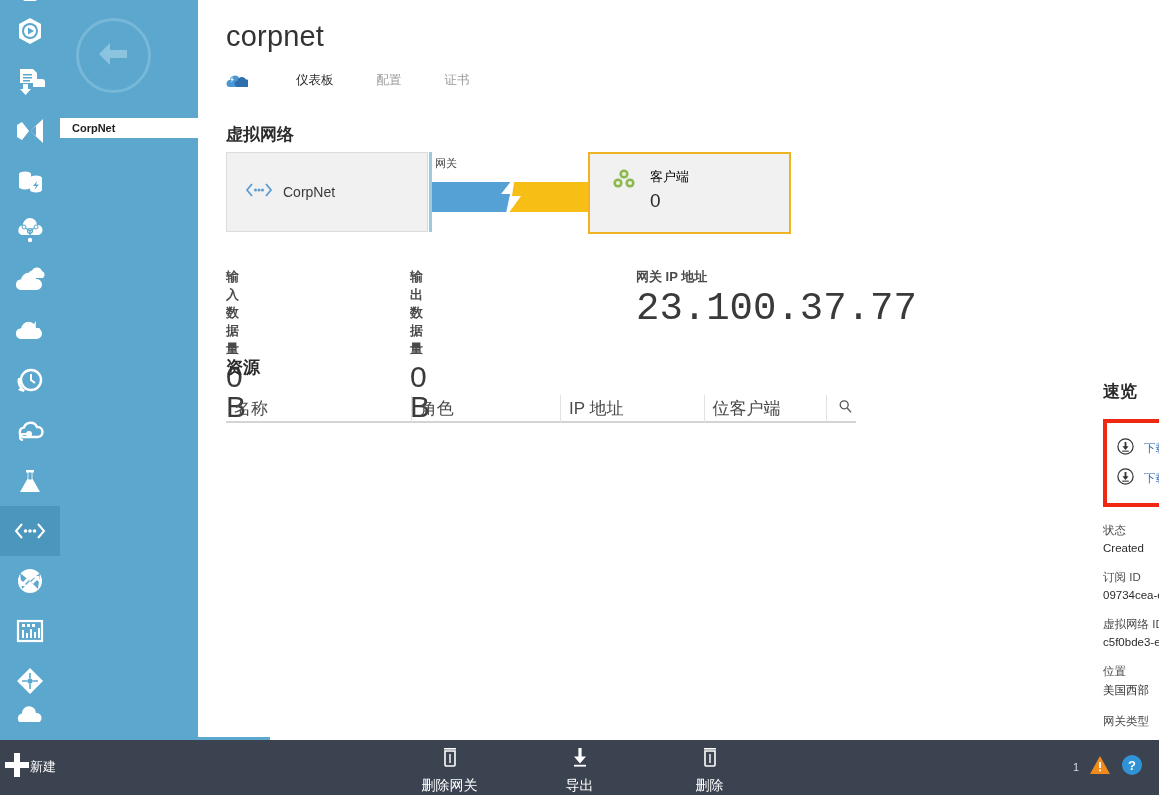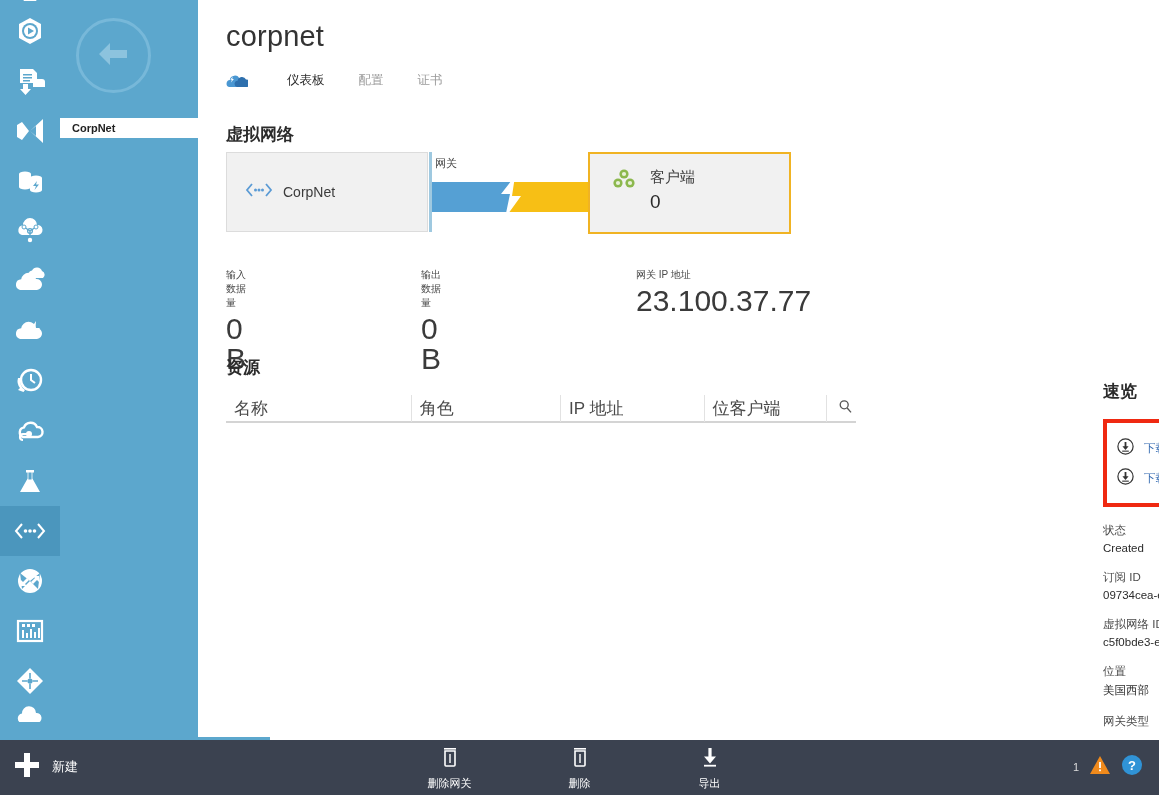--- a/index.html
+++ b/index.html
@@ -45,21 +45,21 @@
   .main {
     position: absolute; left: 198px; top: 0; right: 0; height: 740px;
     background: #ffffff; overflow: hidden;
   }
   .page-title {
     position: absolute; left: 28px; top: 20px;
     font-size: 29px; color: #333; font-weight: 300; letter-spacing: .2px;
   }
   .tabbar {
     position: absolute; left: 28px; top: 72px;
-    display: flex; align-items: center; gap: 8px;
+    display: flex; align-items: center; gap: 17px;
   }
   .tab-cloud { margin-right: 18px; display: flex; align-items: center; }
   .tab {
     font-size: 12.5px; color: #9b9b9b; padding: 0 13px;
   }
   .tab.active { color: #2b2b2b; }
 
   .section-title {
     position: absolute; left: 28px;
     font-size: 17px; color: #2b2b2b; font-weight: bold;
@@ -95,32 +95,32 @@
   }
   .conn .bolt {
     position: absolute; left: 62px; top: 24px; width: 40px; height: 42px;
   }
 
   .tile-client {
     position: absolute; left: 362px; top: 0; width: 203px; height: 82px;
     background: #f1f1f1; border: 2px solid #f0b323;
     display: flex; align-items: flex-start; padding: 14px 0 0 22px; gap: 14px;
   }
-  .tile-client .ctext .t1 { font-size: 15px; color: #404040; }
+  .tile-client .ctext .t1 { font-size: 13px; color: #000000; }
   .tile-client .ctext .t2 { font-size: 19px; color: #2b2b2b; margin-top: 4px; font-weight: 300; }
 
   
   .metrics { position: absolute; left: 28px; top: 268px; }
   .metric { position: absolute; }
-  .metric .cap { font-size: 10px; color: #4a4a4a; }
+  .metric .cap { font-size: 13px; color: #4a4a4a; font-weight: bold; }
   .metric .val { font-size: 30px; color: #3a3a3a; font-weight: 300; margin-top: 4px; line-height: 1; }
   #m0 { left: 0; }
-  #m1 { left: 195px; }
+  #m1 { left: 184px; }
   #m2 { left: 410px; }
-  #m2 .val { font-size: 30px; }
+  #m2 .val { font-size: 39px; font-family: Liberation Mono, monospace; }
 
   
   .restable { position: absolute; left: 28px; top: 396px; width: 630px; }
   .res-head {
     display: flex; height: 27px; align-items: center;
     border-bottom: 2px solid #d4d4d4;
   }
   .res-head .cell {
     font-size: 17px; color: #4a4a4a; padding-left: 8px;
     border-left: 1px solid #e2e2e2; height: 27px; display: flex; align-items: center;
@@ -145,31 +145,31 @@
   .gfield { margin-top: 16px; }
   .gfield .k { font-size: 11.5px; color: #4a4a4a; }
   .gfield .v { font-size: 11.5px; color: #2b2b2b; margin-top: 4px; }
 
   
   .cmdbar {
     position: absolute; left: 0; bottom: 0; width: 1159px; height: 55px;
     background: #3b4250;
   }
   .cmd-new {
-    position: absolute; left: 14px; top: 12px;
-    display: flex; align-items: center; gap: 12px;
+    position: absolute; left: 4px; top: 12px;
+    display: flex; align-items: center; gap: 0;
     color: #fff; font-size: 13px;
   }
   .cmd-center {
     position: absolute; left: 0; top: 6px; width: 1159px;
     display: flex; justify-content: center; gap: 48px;
   }
   .cmd-btn {
     width: 82px; display: flex; flex-direction: column;
-    align-items: center; gap: 6px; color: #fff; font-size: 11px;
+    align-items: center; gap: 6px; color: #fff; font-size: 14px;
   }
   .cmd-right {
     position: absolute; right: 16px; top: 14px;
     display: flex; align-items: center; gap: 10px;
   }
   .warncount { color: #dcdcdc; font-size: 11px; }
   
   .bar-accent {
     position: absolute; left: 0; bottom: 55px; width: 270px; height: 3px;
     background: #5ca7cd;
@@ -531,35 +531,35 @@
             <rect x="4" y="2" width="12" height="1.6" fill="#fff"></rect>
             <path fill="none" stroke="#fff" stroke-width="1.6" d="M5 5 h10 v14 a1 1 0 0 1-1 1 H6 a1 1 0 0 1-1-1 z"></path>
             <rect x="9.3" y="8" width="1.4" height="9" fill="#fff"></rect>
           </svg>
         </span>
         <span>删除网关</span>
       </div>
       <div class="cmd-btn">
         <span>
           <svg width="20" height="22" viewBox="0 0 20 22">
+            <path fill="#fff" d="M8.4 2 h3.2 v8.4 h4.4 L10 17.5 L4 10.4 h4.4 z"></path>
+            <rect x="4" y="18.8" width="12" height="1.8" fill="#fff"></rect>
+          </svg>
+        </span>
+        <span>导出</span>
+      </div>
+      <div class="cmd-btn">
+        <span>
+          <svg width="20" height="22" viewBox="0 0 20 22">
             <rect x="4" y="2" width="12" height="1.6" fill="#fff"></rect>
             <path fill="none" stroke="#fff" stroke-width="1.6" d="M5 5 h10 v14 a1 1 0 0 1-1 1 H6 a1 1 0 0 1-1-1 z"></path>
             <rect x="9.3" y="8" width="1.4" height="9" fill="#fff"></rect>
           </svg>
         </span>
         <span>删除</span>
-      </div>
-      <div class="cmd-btn">
-        <span>
-          <svg width="20" height="22" viewBox="0 0 20 22">
-            <path fill="#fff" d="M8.4 2 h3.2 v8.4 h4.4 L10 17.5 L4 10.4 h4.4 z"></path>
-            <rect x="4" y="18.8" width="12" height="1.8" fill="#fff"></rect>
-          </svg>
-        </span>
-        <span>导出</span>
       </div>
     </div>
 
     <div class="cmd-right">
       <span class="warncount">1</span>
       <span>
         <svg width="22" height="20" viewBox="0 0 22 20">
           <path fill="#f08a1c" d="M11 1 L21 19 H1 Z"></path>
           <rect x="10.1" y="7" width="1.8" height="6" fill="#fff"></rect>
           <rect x="10.1" y="14.4" width="1.8" height="1.8" fill="#fff"></rect>

